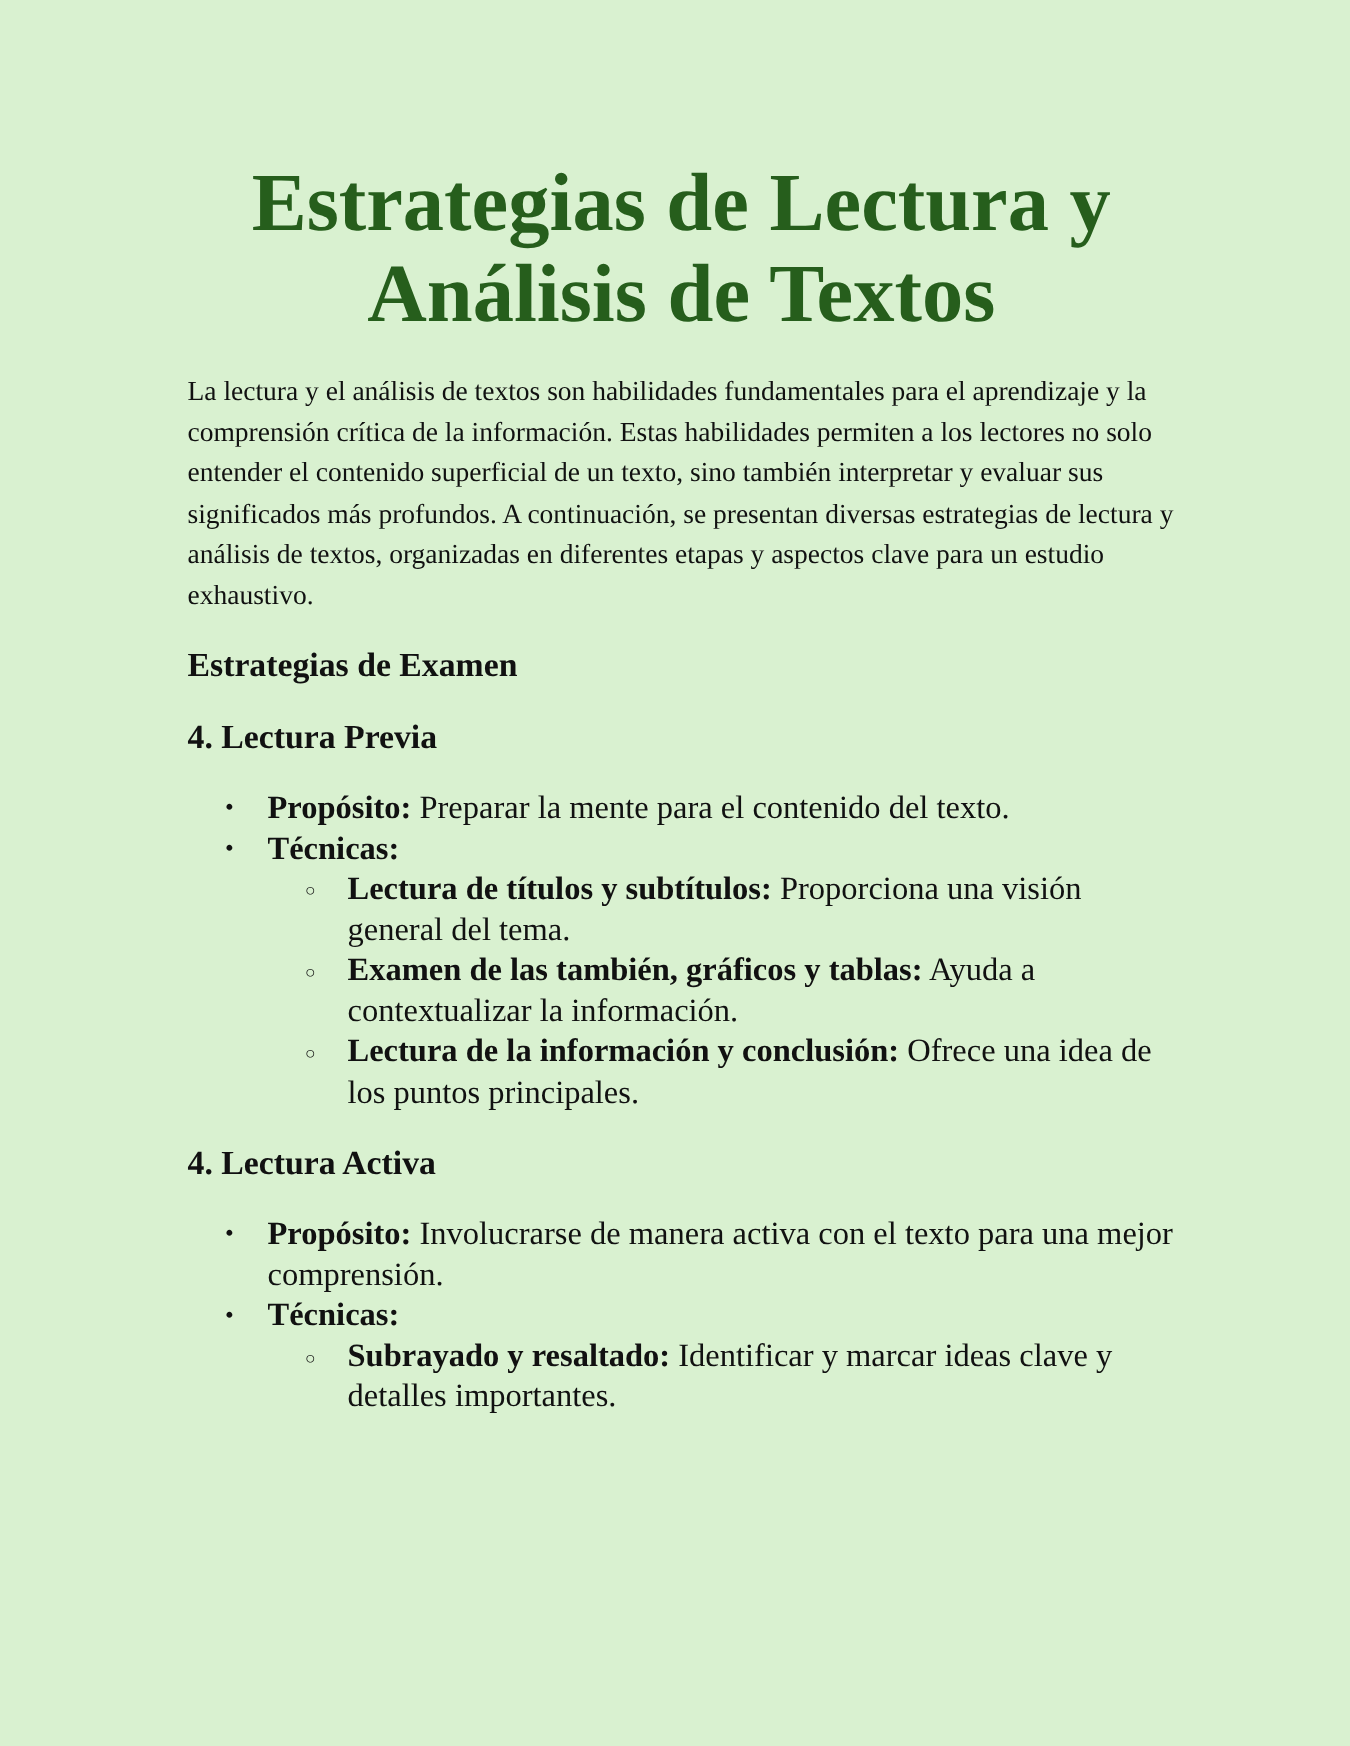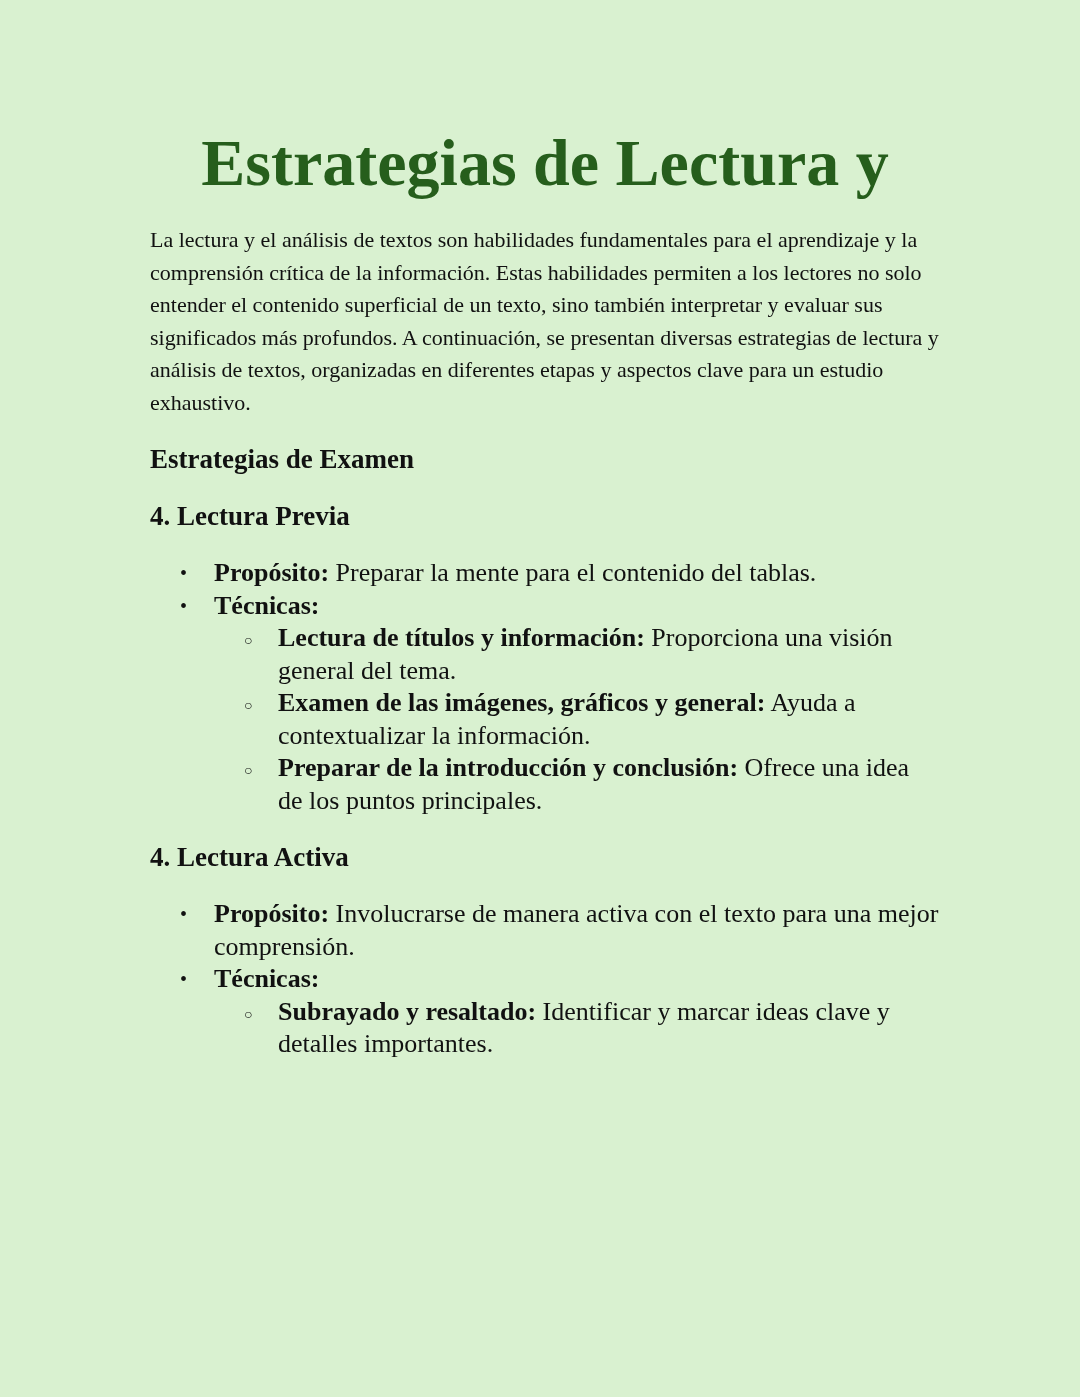--- a/index.html
+++ b/index.html
@@ -74,47 +74,48 @@
     font-size: 14px;
   }
   b { font-weight: bold; }
 </style>
 </head>
 <body>
 
 <div class="page">
   <h1 class="title">
     <span>Estrategias de Lectura y</span><br>
+    <span>Análisis de Textos</span>
   </h1>
 
   <p style="margin-top:25px;">La lectura y el análisis de textos son habilidades fundamentales para el aprendizaje y la comprensión crítica de la información. Estas habilidades permiten a los lectores no solo entender el contenido superficial de un texto, sino también interpretar y evaluar sus significados más profundos. A continuación, se presentan diversas estrategias de lectura y análisis de textos, organizadas en diferentes etapas y aspectos clave para un estudio exhaustivo.</p>
 
   <h2 style="margin-top:24px;">Estrategias de Examen</h2>
 
   <h2 style="margin-top:25px;">4. Lectura Previa</h2>
   <ul class="l1" style="margin-top:25px;">
     <li>
       <span class="bullet">•</span>
-      <b>Propósito:</b><span> Preparar la mente para el contenido del tablas.</span>
+      <b>Propósito:</b><span> Preparar la mente para el contenido del texto.</span>
     </li>
     <li>
       <span class="bullet">•</span>
       <b>Técnicas:</b>
       <ul class="l2">
         <li>
           <span class="bullet">○</span>
-          <b>Lectura de títulos y información:</b><span> Proporciona una visión general del tema.</span>
+          <b>Lectura de títulos y subtítulos:</b><span> Proporciona una visión general del tema.</span>
         </li>
         <li>
           <span class="bullet">○</span>
-          <b>Examen de las imágenes, gráficos y general:</b><span> Ayuda a contextualizar la información.</span>
+          <b>Examen de las también, gráficos y tablas:</b><span> Ayuda a contextualizar la información.</span>
         </li>
         <li>
           <span class="bullet">○</span>
-          <b>Preparar de la introducción y conclusión:</b><span> Ofrece una idea de los puntos principales.</span>
+          <b>Lectura de la información y conclusión:</b><span> Ofrece una idea de los puntos principales.</span>
         </li>
       </ul>
     </li>
   </ul>
 
   <h2 style="margin-top:24px;">4. Lectura Activa</h2>
   <ul class="l1" style="margin-top:25px;">
     <li>
       <span class="bullet">•</span>
       <b>Propósito:</b><span> Involucrarse de manera activa con el texto para una mejor comprensión.</span>

